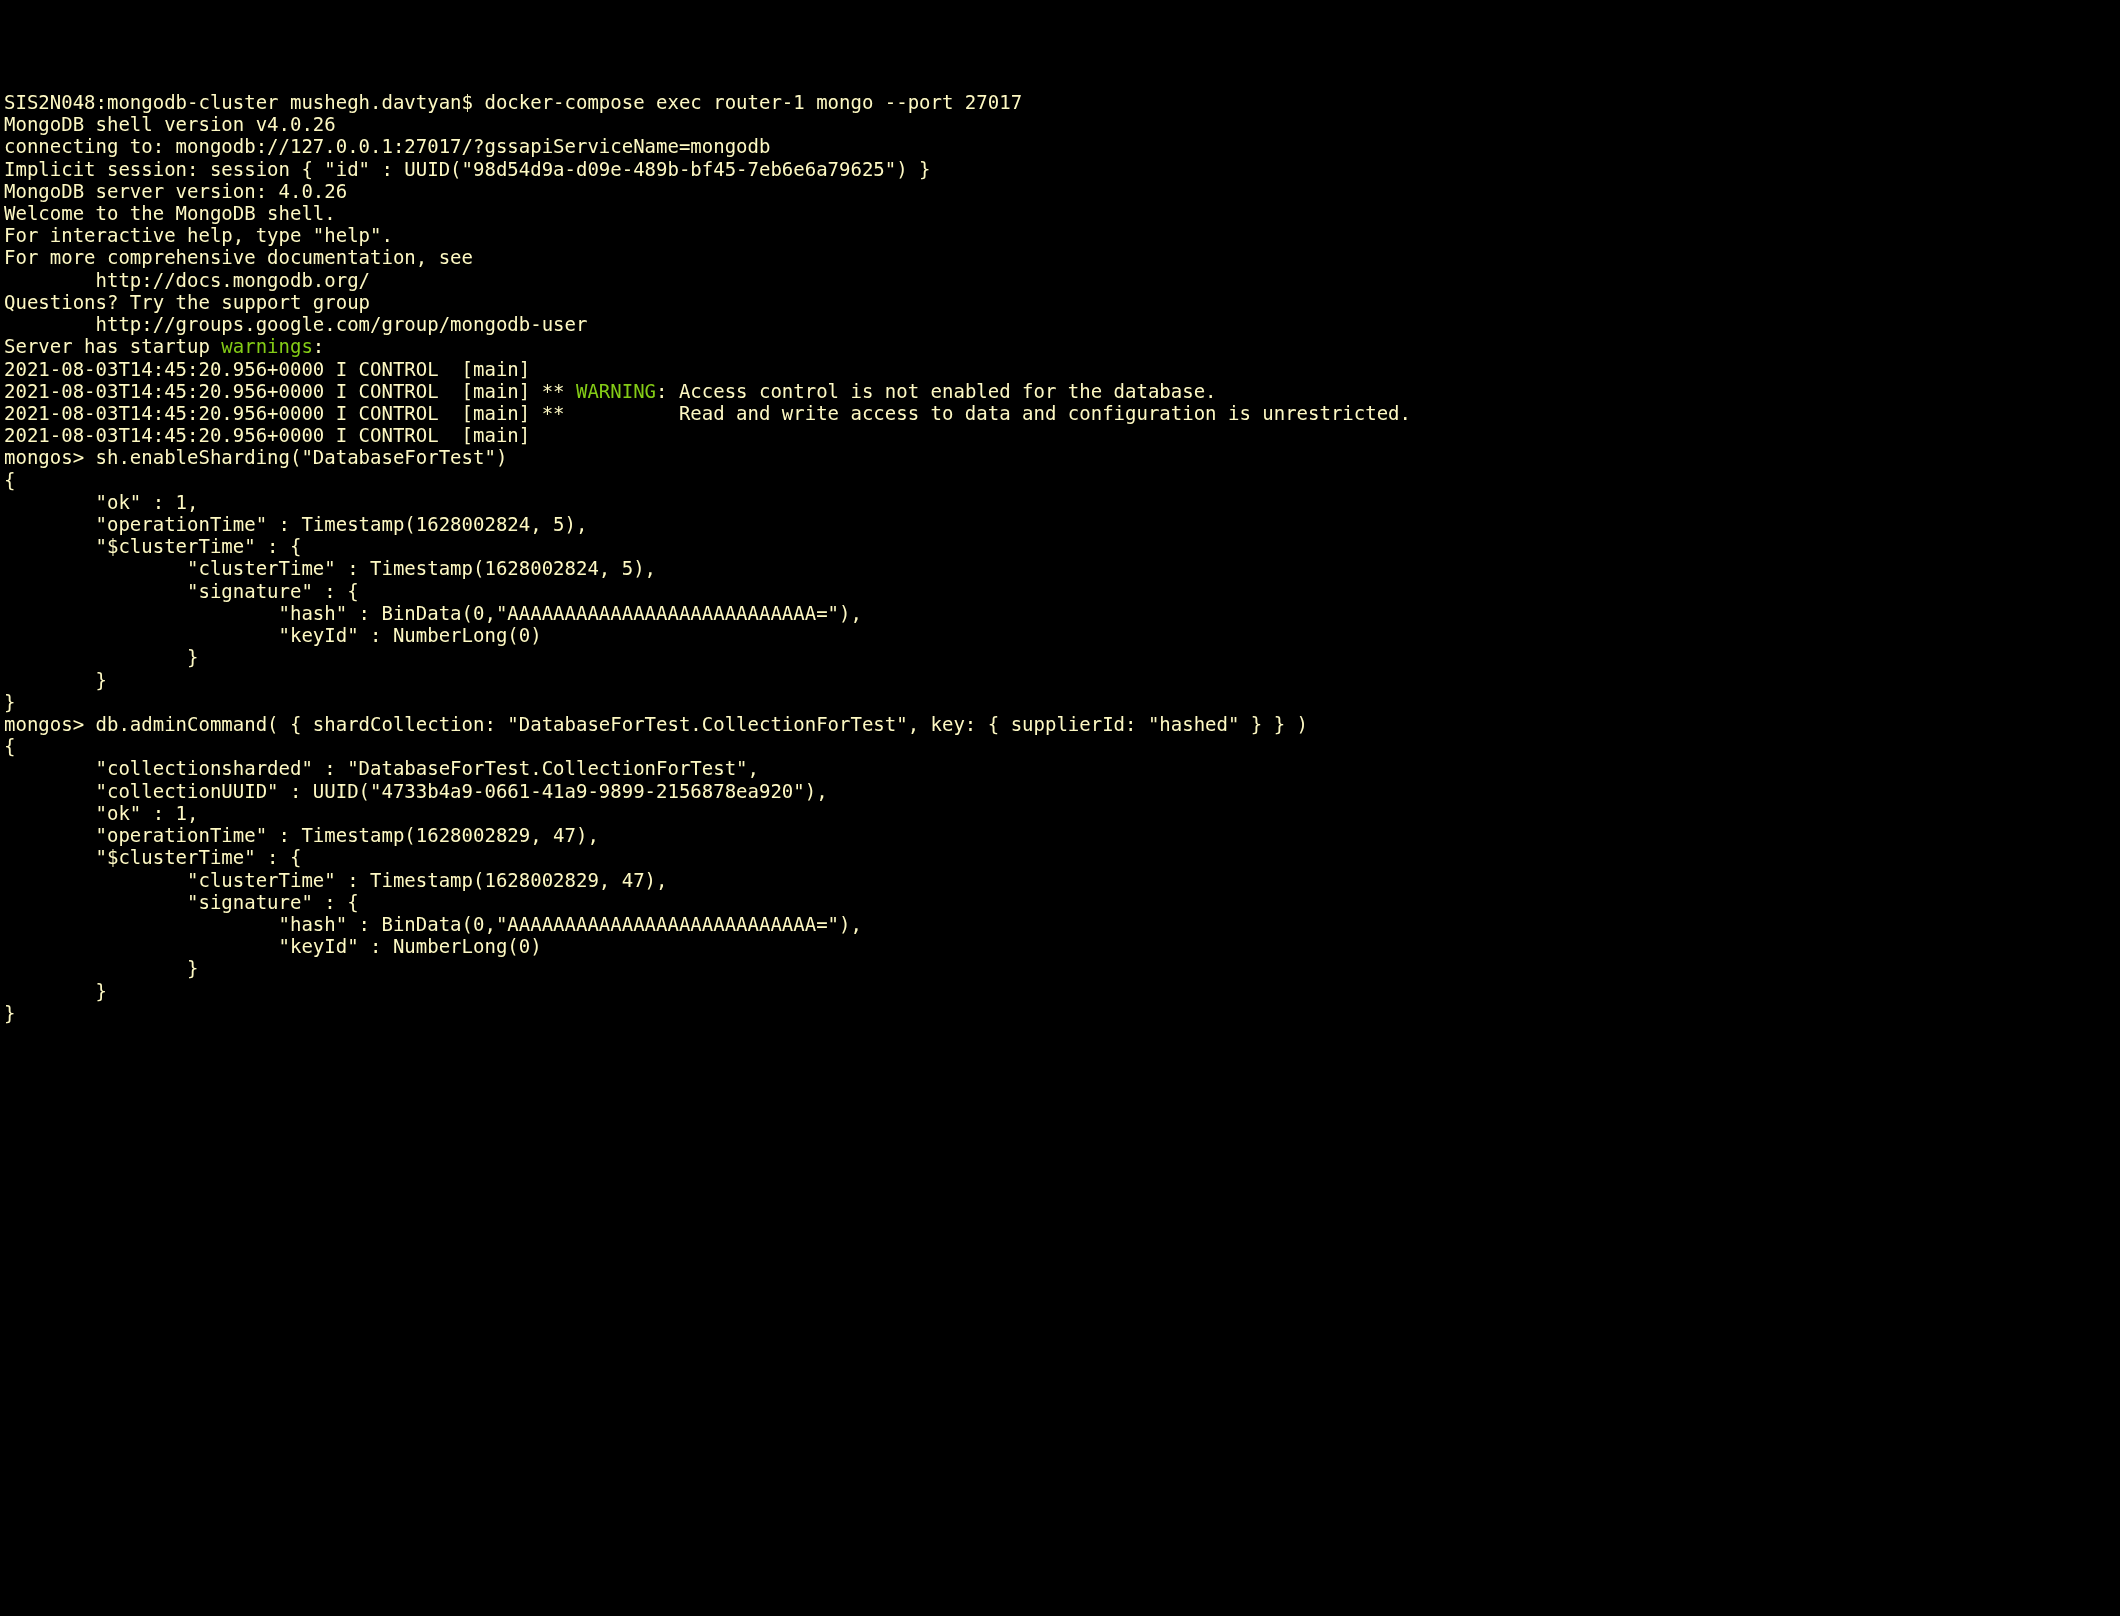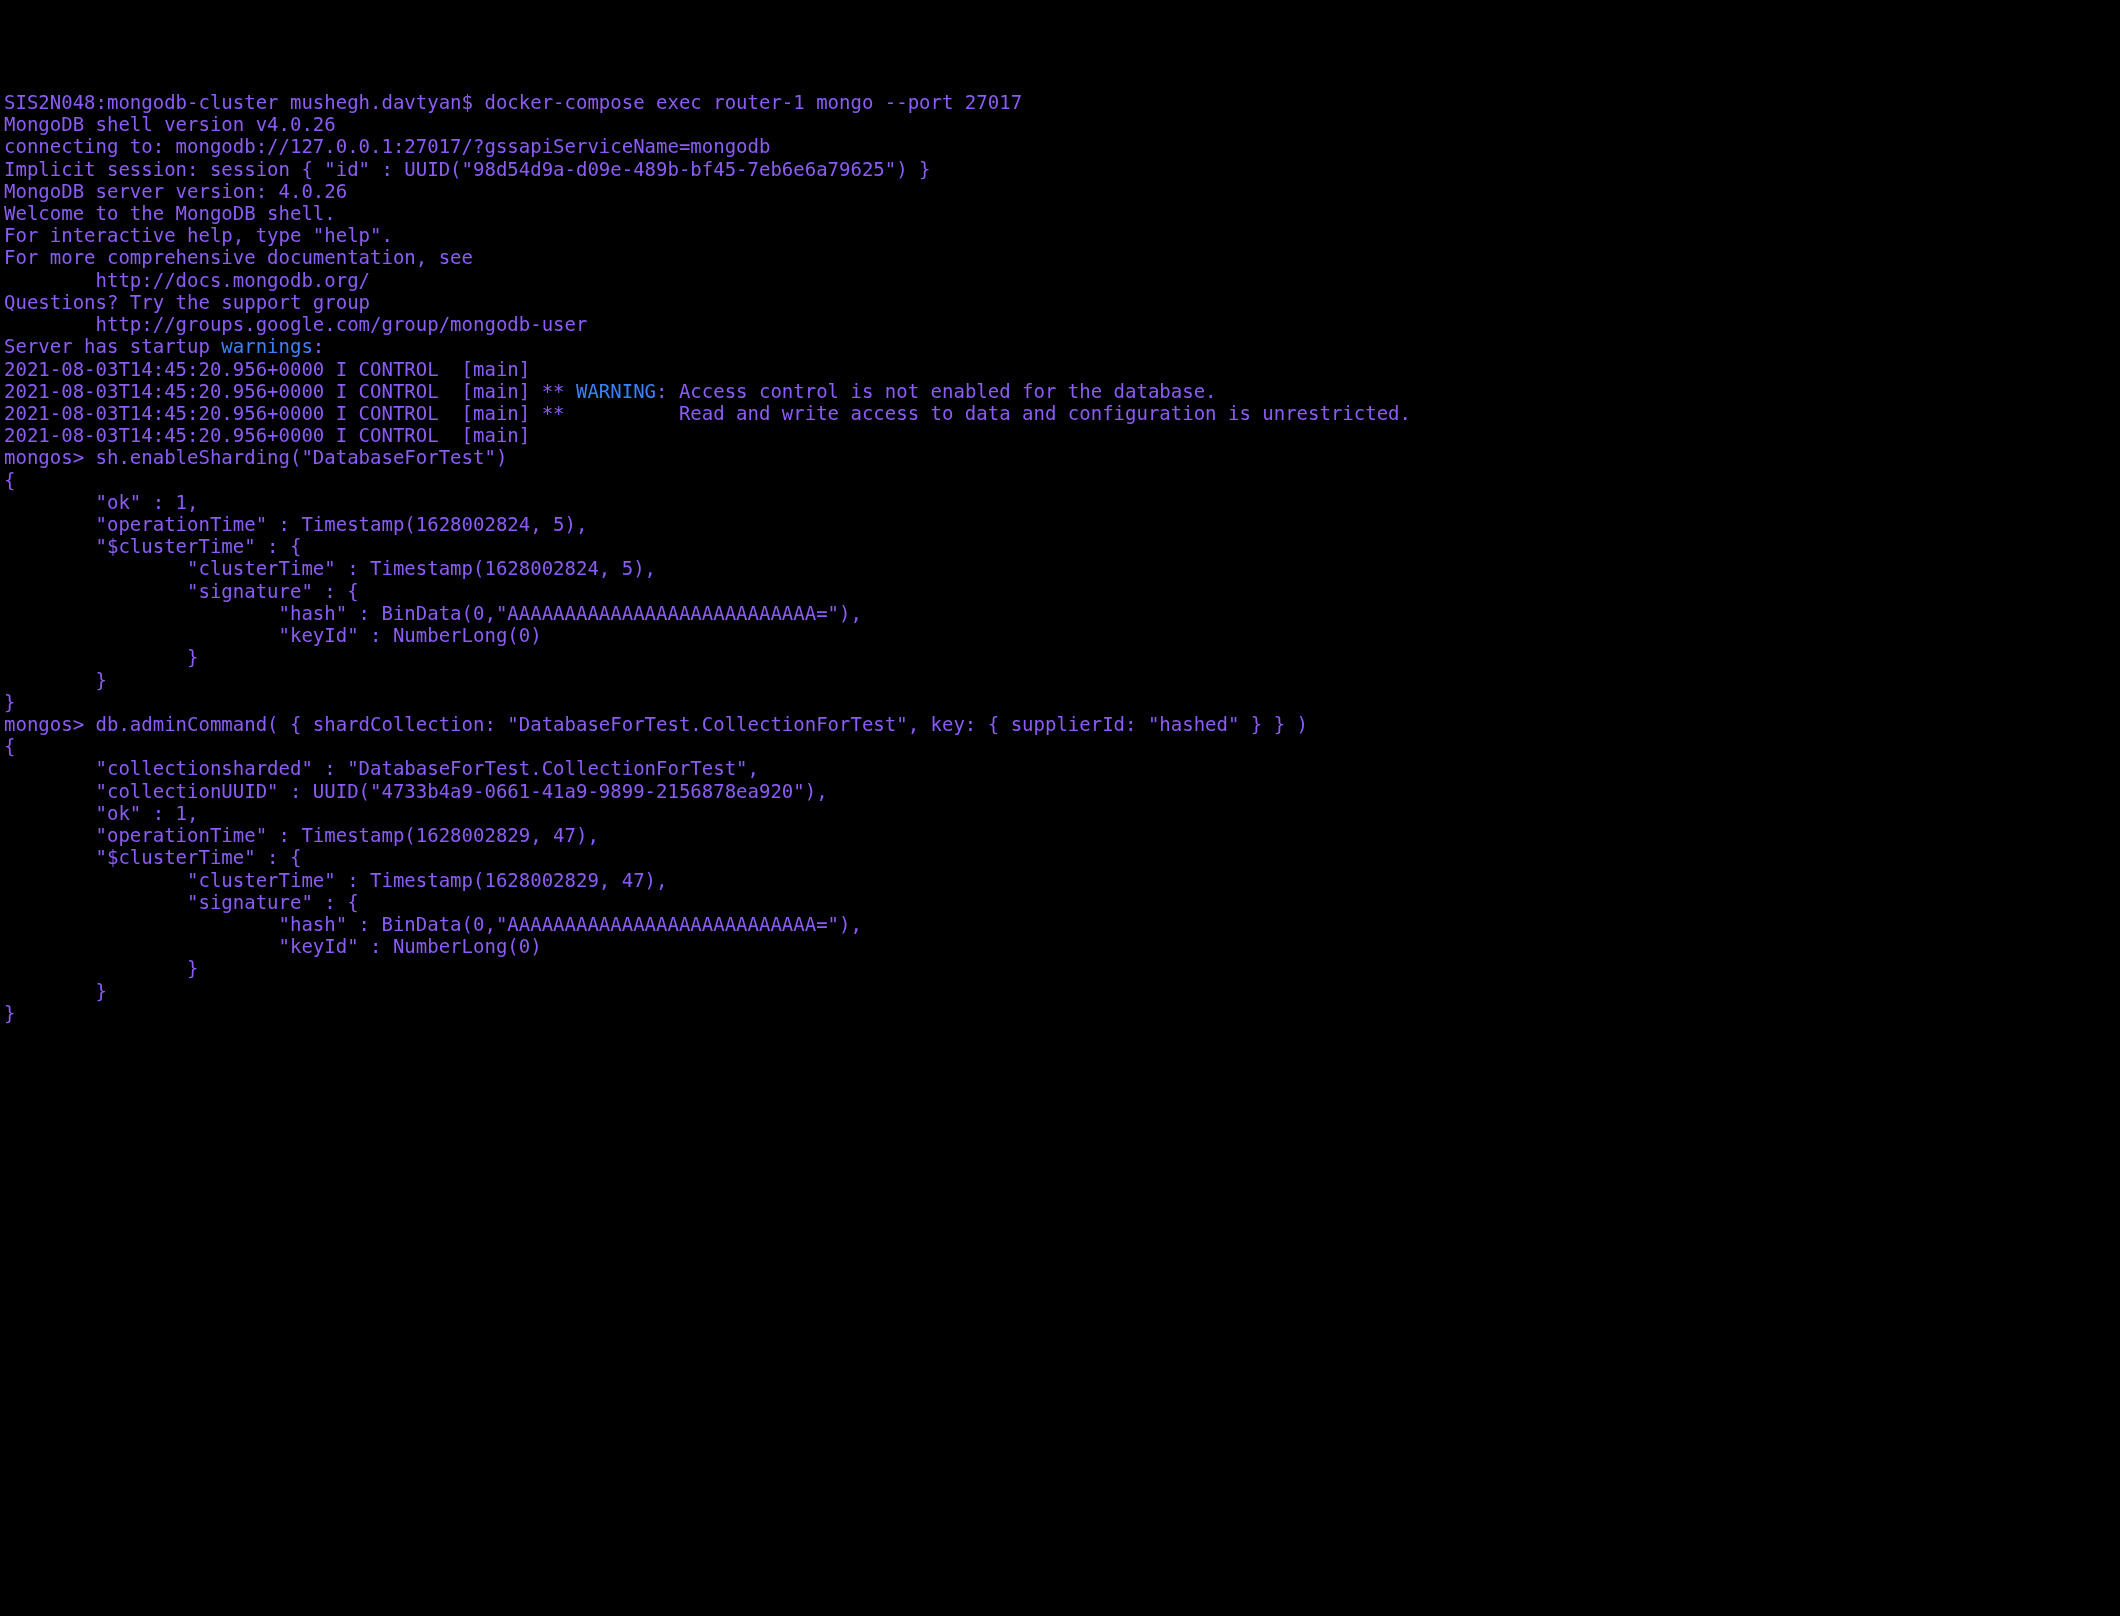--- a/index.html
+++ b/index.html
@@ -16,24 +16,24 @@
       padding: 2px 4px;
       white-space: pre;
       overflow: hidden;
       width: 2120px;
       height: 1616px;
     }
     .line {
       display: block;
     }
     .green {
-      color: #8b5cf6;
+      color: #fef9c3;
     }
     .yellow {
-      color: #3b82f6;
+      color: #84cc16;
     }
     .terminal {
       position: relative;
       z-index: 2;
     }
   </style>
 </head>
 <body>
 
 

